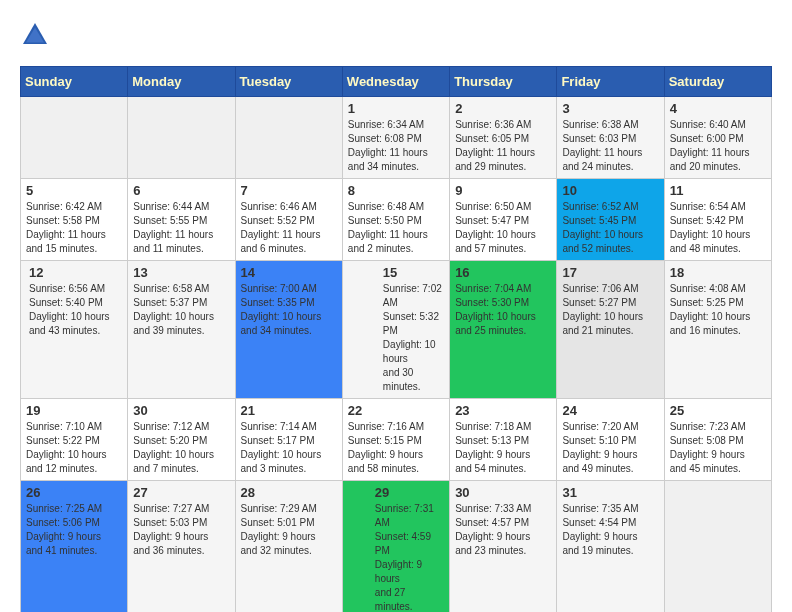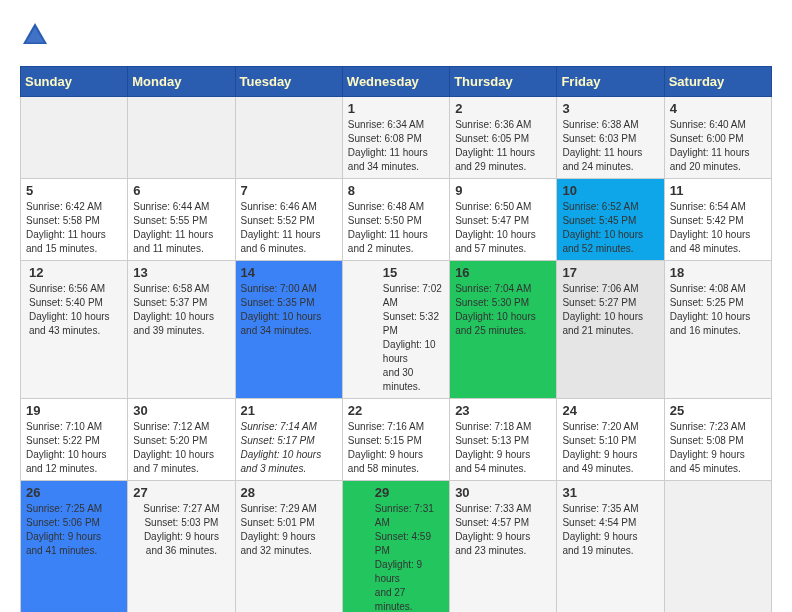--- a/index.html
+++ b/index.html
@@ -276,21 +276,21 @@
         </td>
         <td style="background: rgb(255, 255, 255);">
           <span class="day-num">30</span>
           <div class="day-info" style="white-space: pre-line;">Sunrise: 7:12 AM
 Sunset: 5:20 PM
 Daylight: 10 hours
 and 7 minutes.</div>
         </td>
         <td style="background: rgb(255, 255, 255);">
           <span class="day-num">21</span>
-          <div class="day-info" style="white-space: pre-line; font-style: italic;">Sunrise: 7:14 AM
+          <div class="day-info" style="white-space: pre-line;">Sunrise: 7:14 AM
 Sunset: 5:17 PM
 Daylight: 10 hours
 and 3 minutes.</div>
         </td>
         <td style="background: rgb(255, 255, 255);">
           <span class="day-num">22</span>
           <div class="day-info" style="white-space: pre-line;">Sunrise: 7:16 AM
 Sunset: 5:15 PM
 Daylight: 9 hours
 and 58 minutes.</div>
@@ -320,21 +320,21 @@
       <tr>
         <td style="background: #3b82f6;">
           <span class="day-num">26</span>
           <div class="day-info" style="white-space: pre-line;">Sunrise: 7:25 AM
 Sunset: 5:06 PM
 Daylight: 9 hours
 and 41 minutes.</div>
         </td>
         <td style="background: rgb(245, 245, 245);">
           <span class="day-num">27</span>
-          <div class="day-info" style="white-space: pre-line; text-align: center;">Sunrise: 7:27 AM
+          <div class="day-info" style="white-space: pre-line;">Sunrise: 7:27 AM
 Sunset: 5:03 PM
 Daylight: 9 hours
 and 36 minutes.</div>
         </td>
         <td style="background: rgb(245, 245, 245);">
           <span class="day-num">28</span>
           <div class="day-info" style="white-space: pre-line;">Sunrise: 7:29 AM
 Sunset: 5:01 PM
 Daylight: 9 hours
 and 32 minutes.</div>

